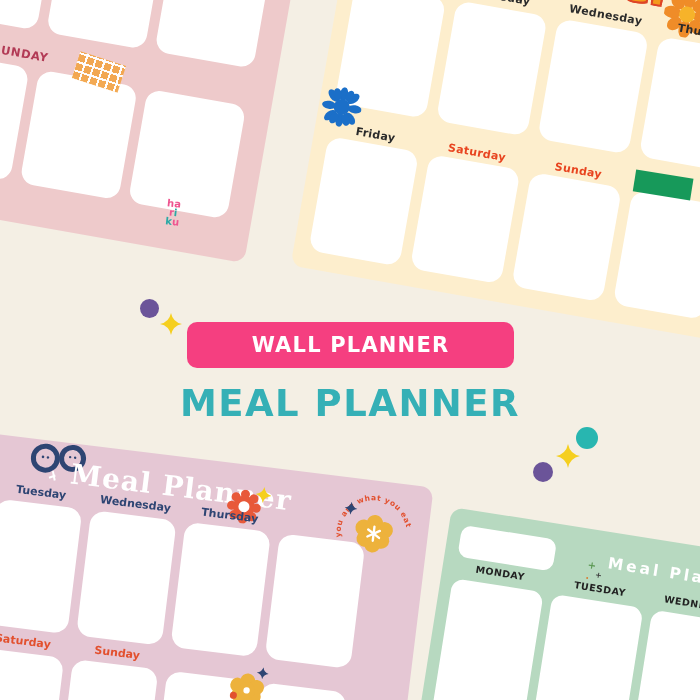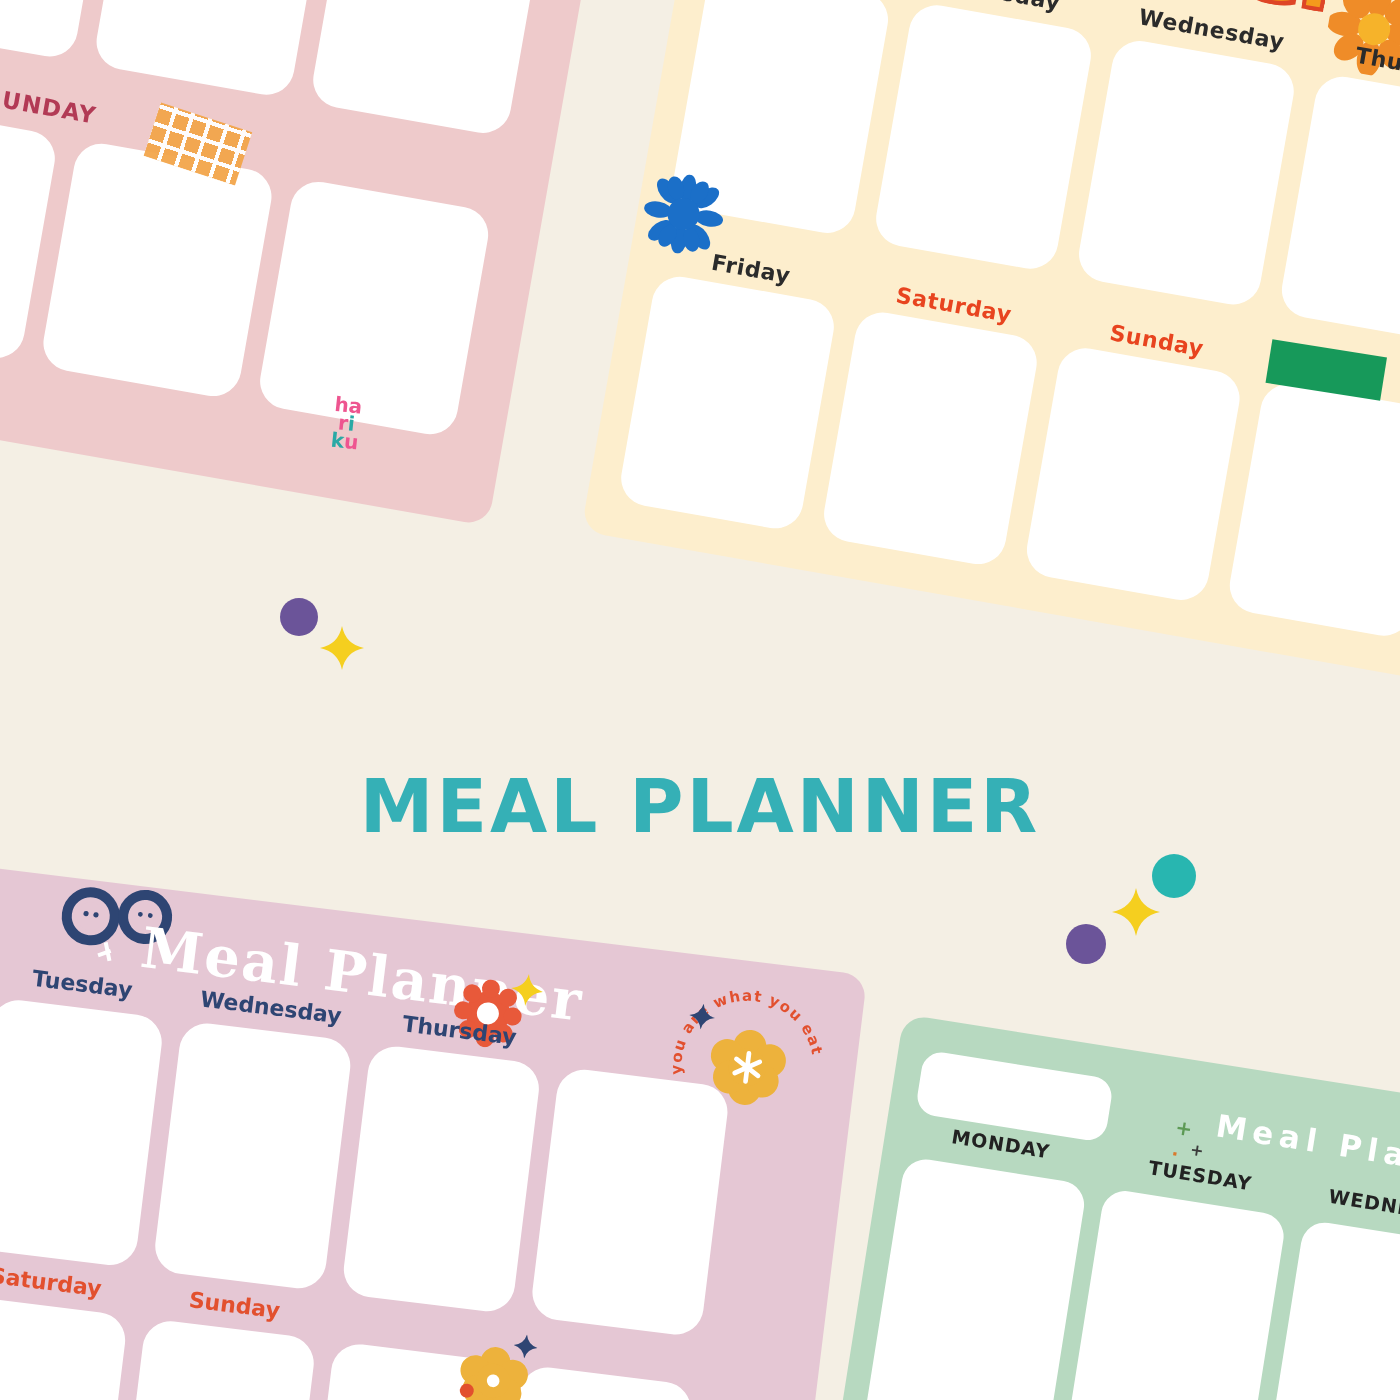--- a/index.html
+++ b/index.html
@@ -233,15 +233,18 @@
   <div class="dot" style="left:140px;top:299px;width:19px;height:19px;background:#6b5499;"></div>
   <svg class="spark" style="left:160px;top:313px;" width="22" height="22" viewBox="0 0 24 24">
     <path d="M12 0 Q14 10 24 12 Q14 14 12 24 Q10 14 0 12 Q10 10 12 0" fill="#f5cf1f"></path>
   </svg>
   <div class="dot" style="left:576px;top:427px;width:22px;height:22px;background:#28b6b0;"></div>
   <svg class="spark" style="left:556px;top:444px;" width="24" height="24" viewBox="0 0 24 24">
     <path d="M12 0 Q14 10 24 12 Q14 14 12 24 Q10 14 0 12 Q10 10 12 0" fill="#f5cf1f"></path>
   </svg>
   <div class="dot" style="left:533px;top:462px;width:20px;height:20px;background:#6b5499;"></div>
 
+  <div id="badge">
+    <span>WALL PLANNER</span>
+  </div>
   <div id="big-title">MEAL PLANNER</div>
 
 </div>
 
 </body></html>

